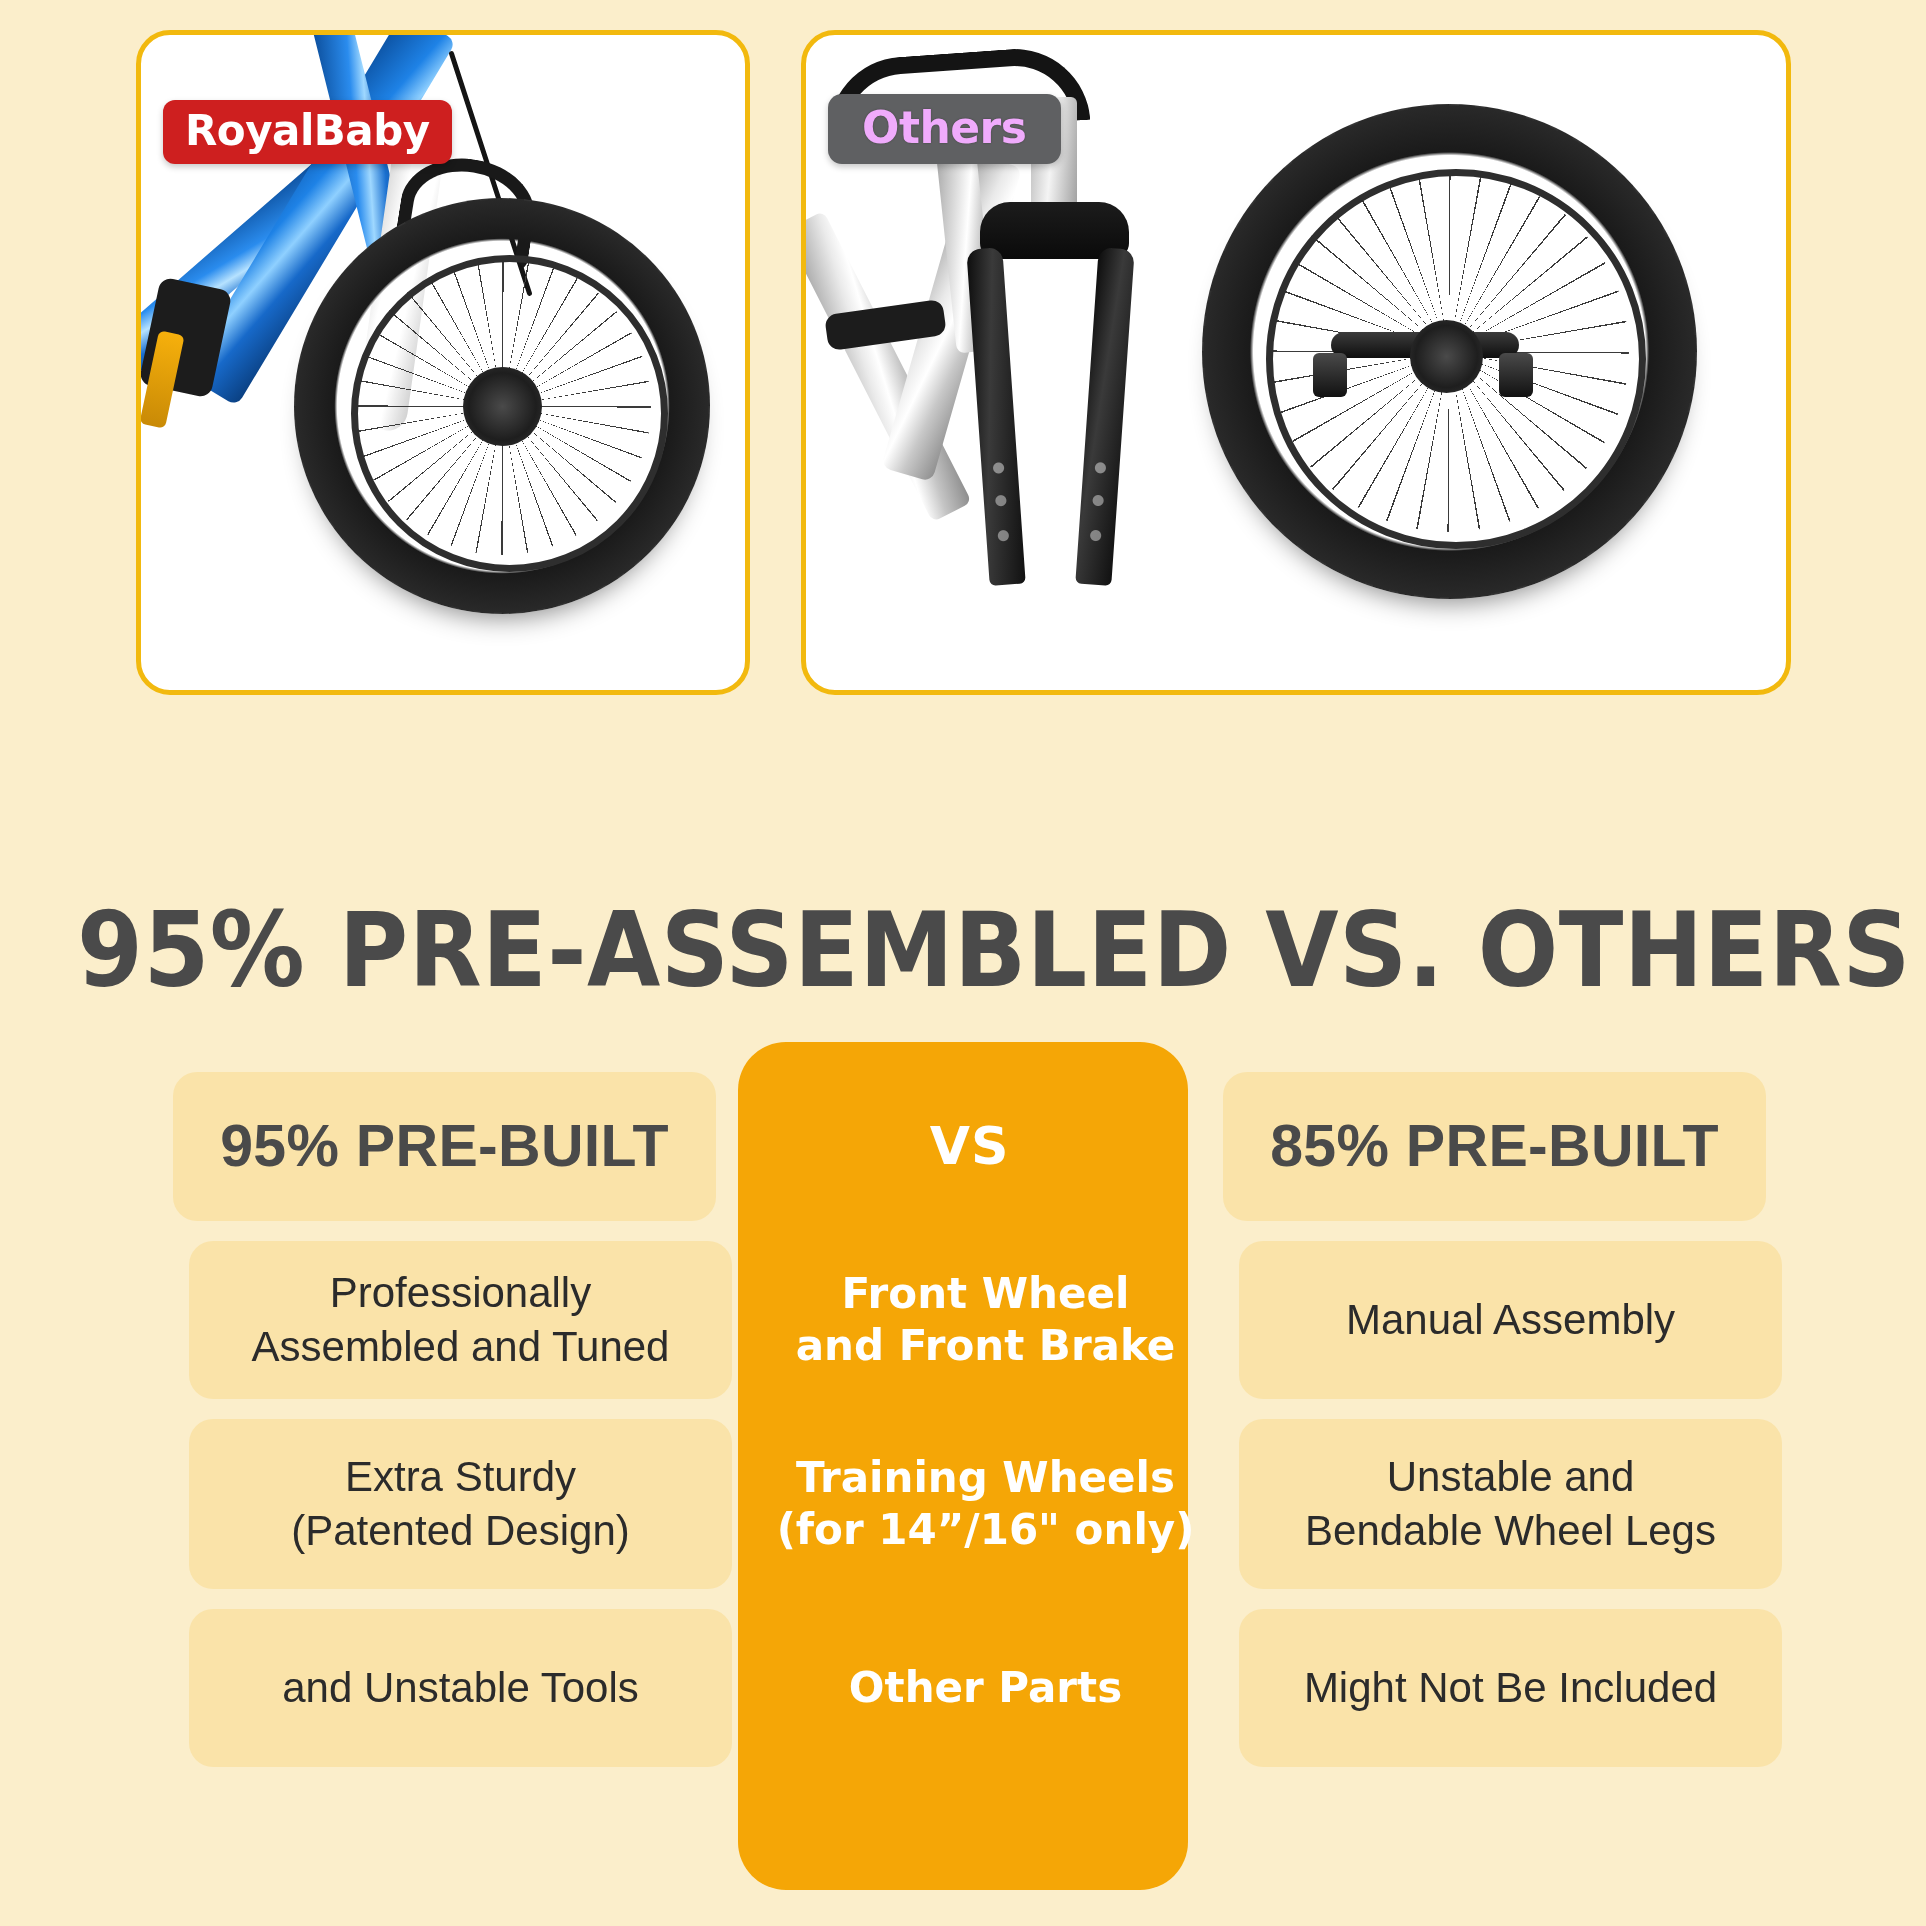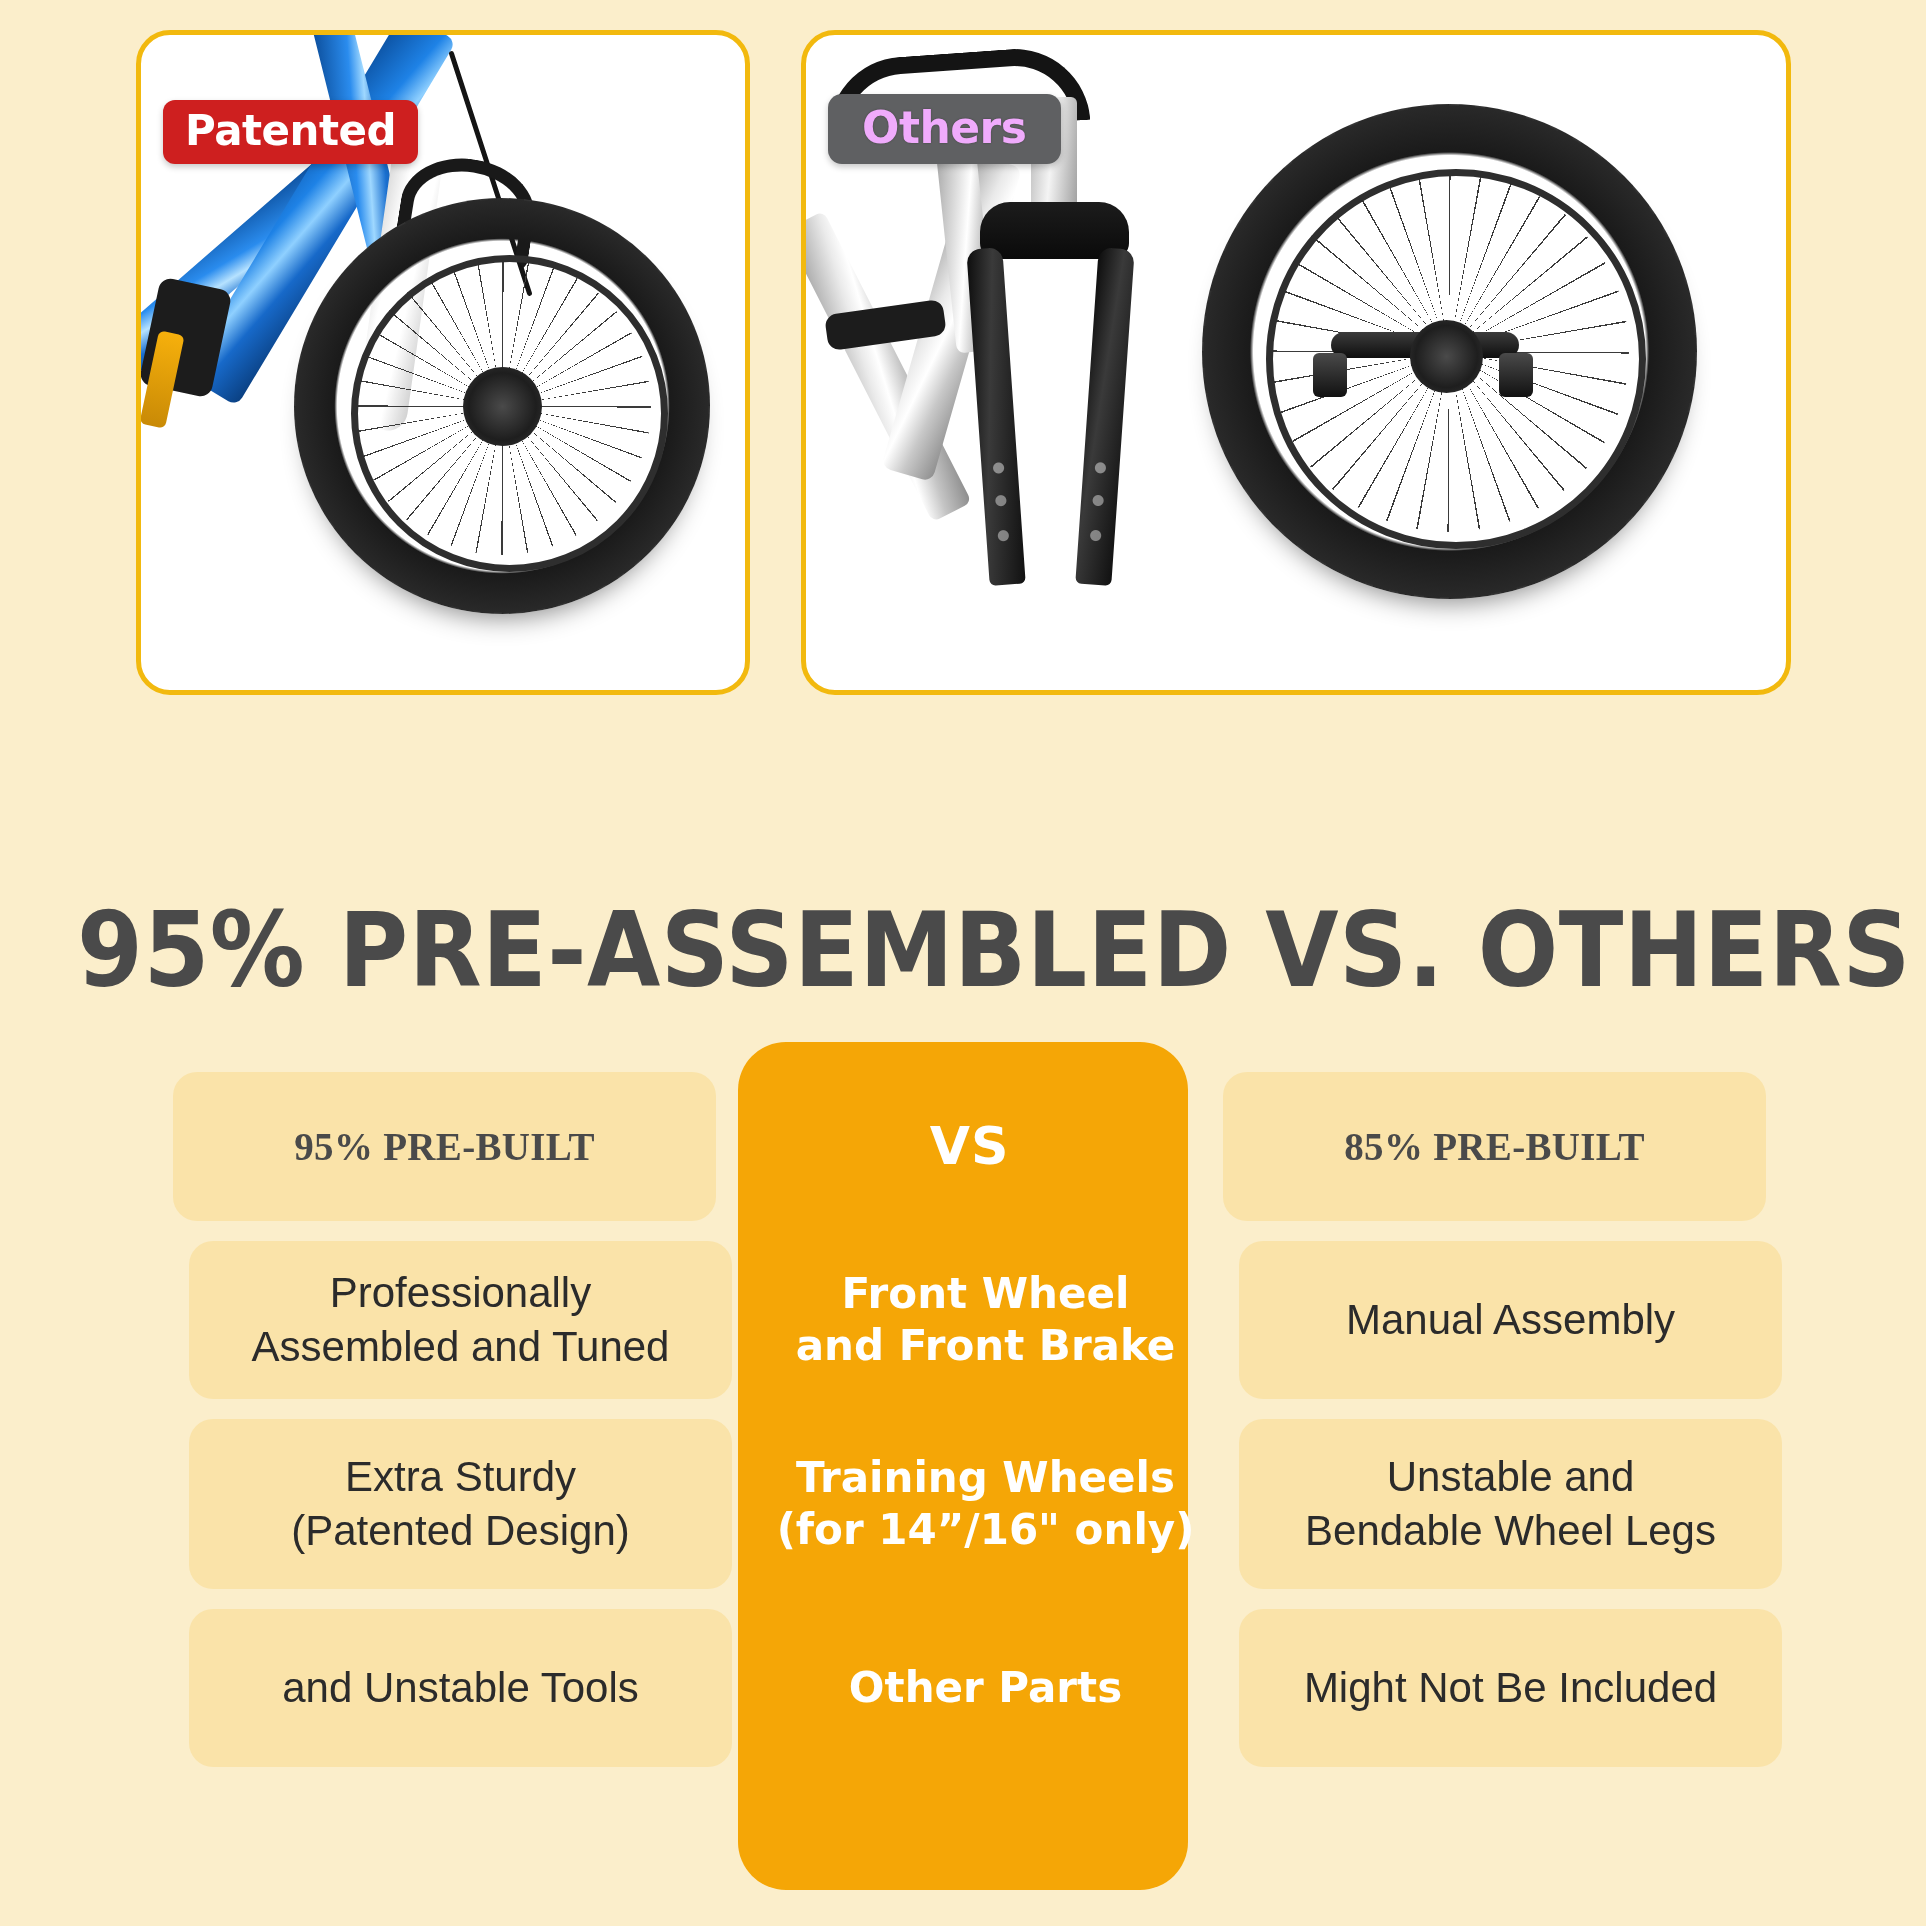--- a/index.html
+++ b/index.html
@@ -347,23 +347,23 @@
     background: #FAE3A9;
     border-radius: 24px;
     color: #2B2B2B;
     font-family: "Liberation Sans", sans-serif;
     font-size: 42px;
     line-height: 1.28;
     padding: 8px 14px;
   }
   .cell-side.head {
     color: #4A4A4A;
-    font-family: Liberation Serif, serif;
+    font-family: Liberation Sans, sans-serif;
     font-weight: 700;
-    font-size: 39px;
+    font-size: 59px;
     letter-spacing: 0.3px;
     transform: none;
   }
   .cell-mid {
     width: 450px;
     color: #FFFFFF;
     font-family: "DejaVu Sans", sans-serif;
     font-weight: 700;
     font-size: 42px;
     line-height: 1.25;
@@ -405,21 +405,21 @@
 
         <div class="wheel tire" style="left:153px; top:163px; width:416px; height:416px;">
           <div class="tread"></div>
         </div>
         <div class="spokes" style="left:213px; top:223px; width:297px; height:297px;"></div>
         <div class="rim" style="left:210px; top:220px; width:303px; height:303px; background:transparent;"></div>
         <div class="hub" style="left:322px; top:332px; width:79px; height:79px;"></div>
       </div>
 
       <div class="badge badge-royalbaby">
-        <span class="badge-text">Patented</span>
+        <span class="badge-text">RoyalBaby</span>
       </div>
     </div>
 
     <div class="photo-panel right">
       <div class="bike-stage">
         <div class="handlebar"></div>
         <div class="frame-silver-b"></div>
         <div class="frame-silver-a"></div>
         <div class="frame-silver-c"></div>
         <div class="pedal-crank" style="left:20px; top:272px; width:119px; height:36px; transform:rotate(-8deg);"></div>

